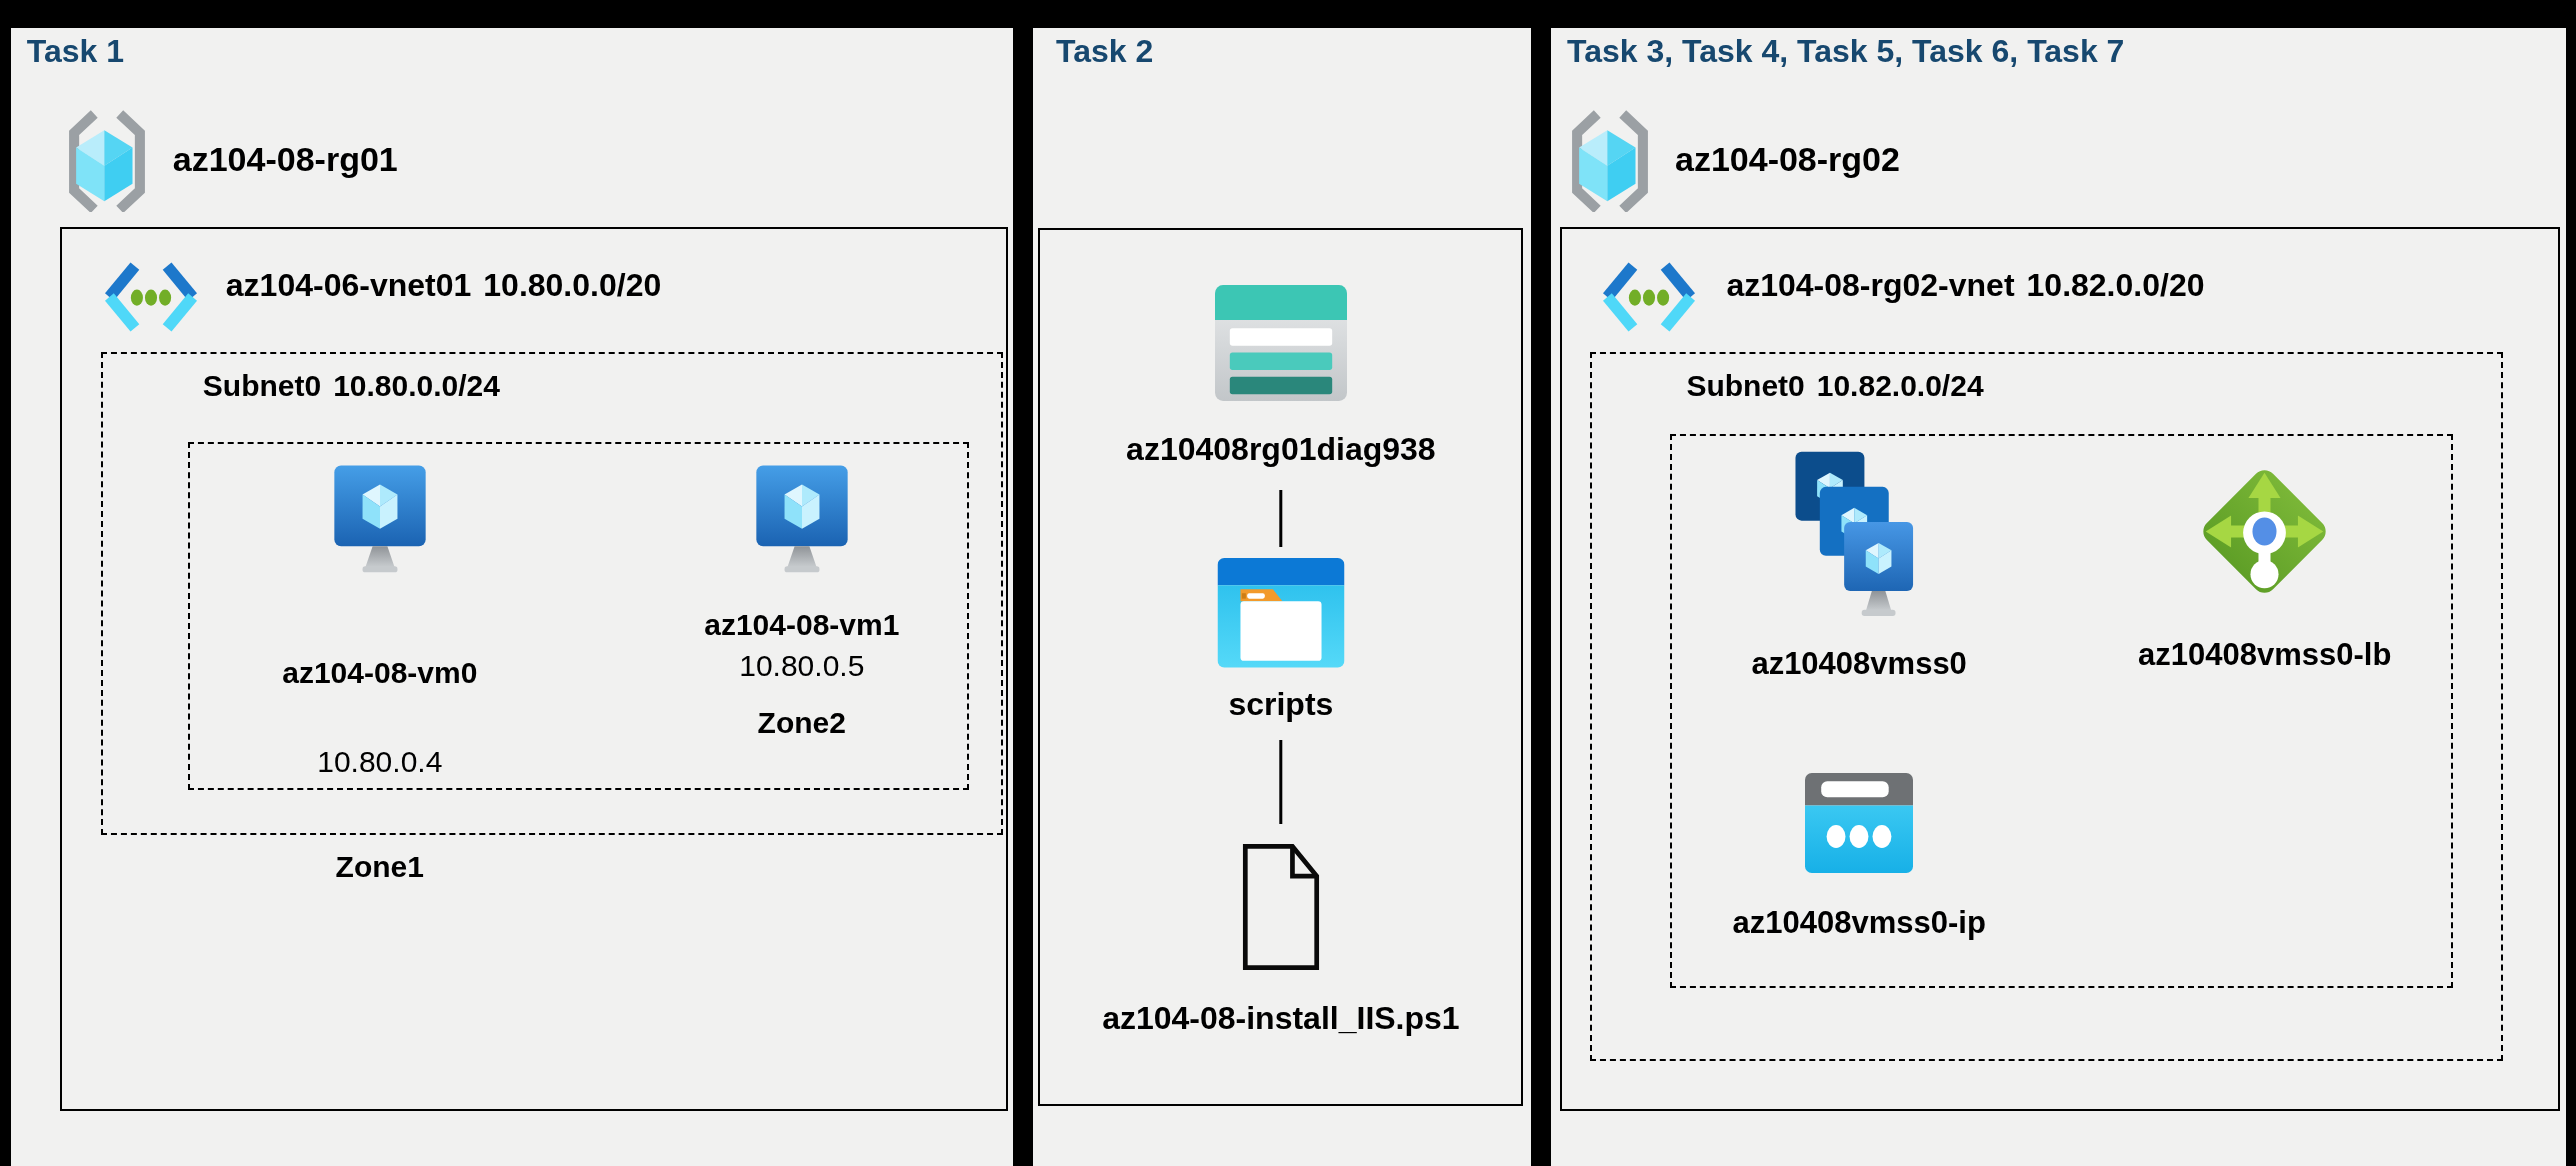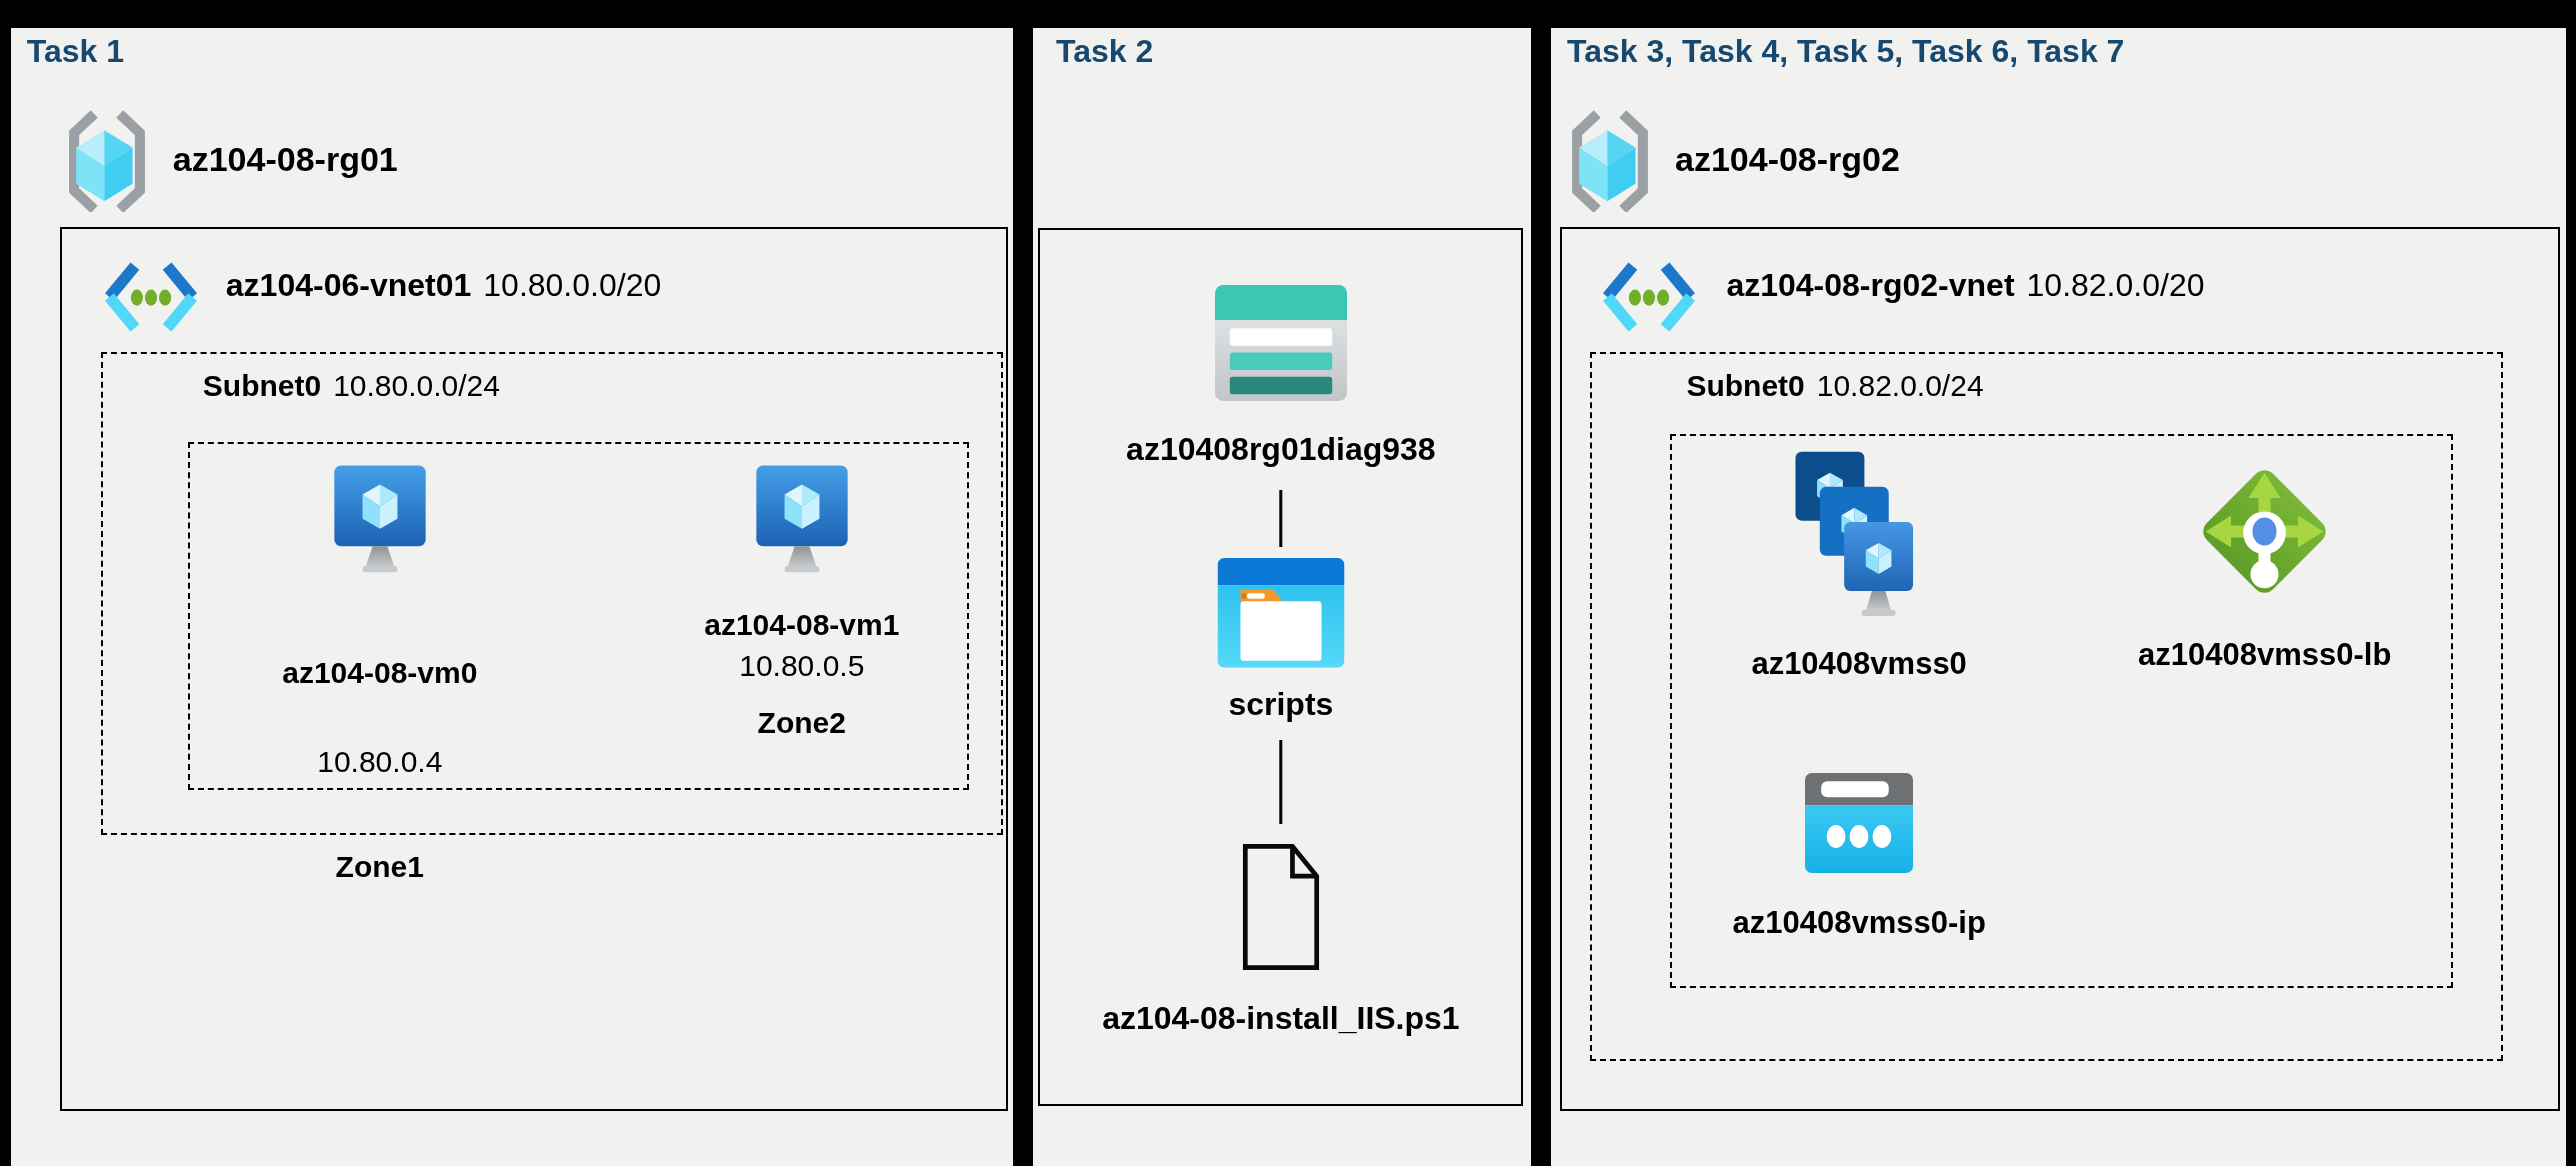--- a/index.html
+++ b/index.html
@@ -11,21 +11,21 @@
   .p3{left:1551px;width:1015px;}
   .task-title{position:absolute;font-size:32px;font-weight:700;color:#17486f;white-space:nowrap;}
   .abs{position:absolute;}
   .box-solid{position:absolute;border:2.7px solid #000;}
   .box-dash{position:absolute;border:2.7px dashed #000;}
   .lbl{font-size:31px;font-weight:700;white-space:nowrap;line-height:1.15;}
   .rg-label{position:absolute;font-size:34px;font-weight:700;white-space:nowrap;}
   .vnet-label{position:absolute;font-size:32px;white-space:nowrap;}
   .subnet-label{position:absolute;font-size:30px;white-space:nowrap;}
   .b{font-weight:700;}
-  .r{font-weight:400;margin-left:12px;}
+  .r{font-weight:700;margin-left:12px;}
   .vm-col{position:absolute;width:324px;display:flex;flex-direction:column;align-items:center;padding-top:20px;}
   .vm-name{font-size:30px;font-weight:700;margin-top:32px;white-space:nowrap;}
   .vm-ip{font-size:30px;font-weight:400;margin-top:6.7px;white-space:nowrap;}
   .vm-zone{font-size:30px;font-weight:700;margin-top:23px;white-space:nowrap;}
   .col2{position:absolute;left:50%;transform:translateX(-50%);text-align:center;}
   .vline{position:absolute;left:50%;transform:translateX(-50%);width:3.4px;background:#000;}
   .res-grid{position:absolute;display:grid;grid-template-columns:1fr 1fr;grid-template-rows:1fr 1fr;}
   .res-cell{display:flex;flex-direction:column;align-items:center;justify-content:center;}
   .res-name{font-size:31px;font-weight:700;white-space:nowrap;}
   svg{display:block;}

